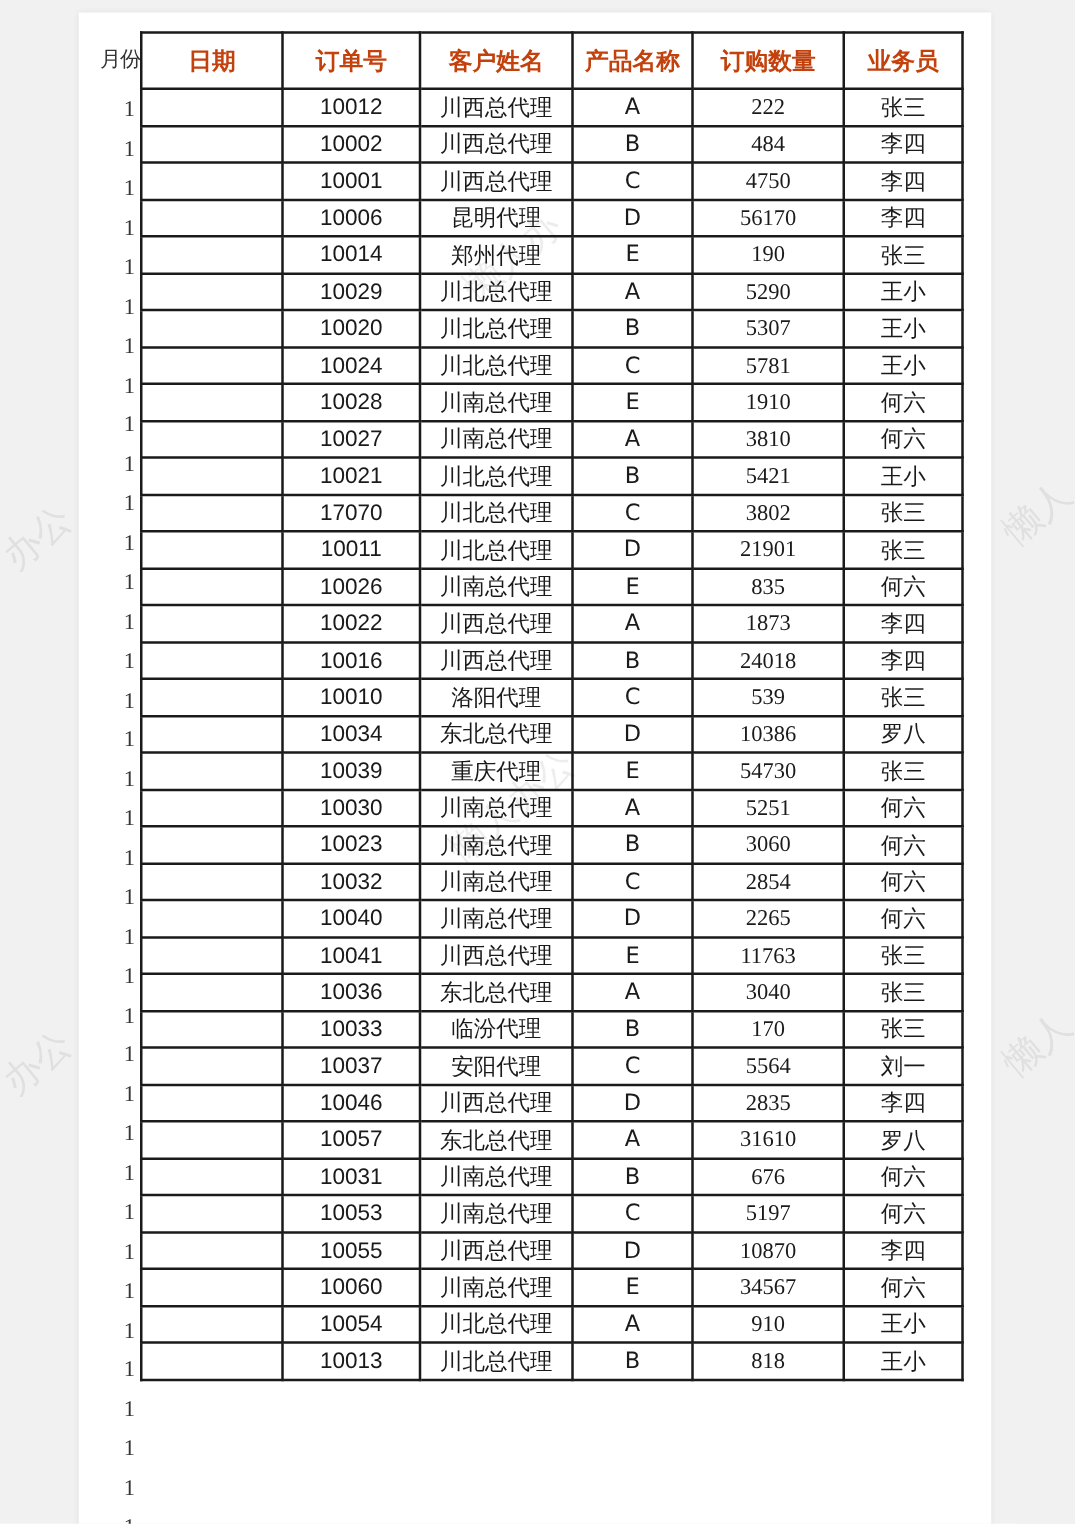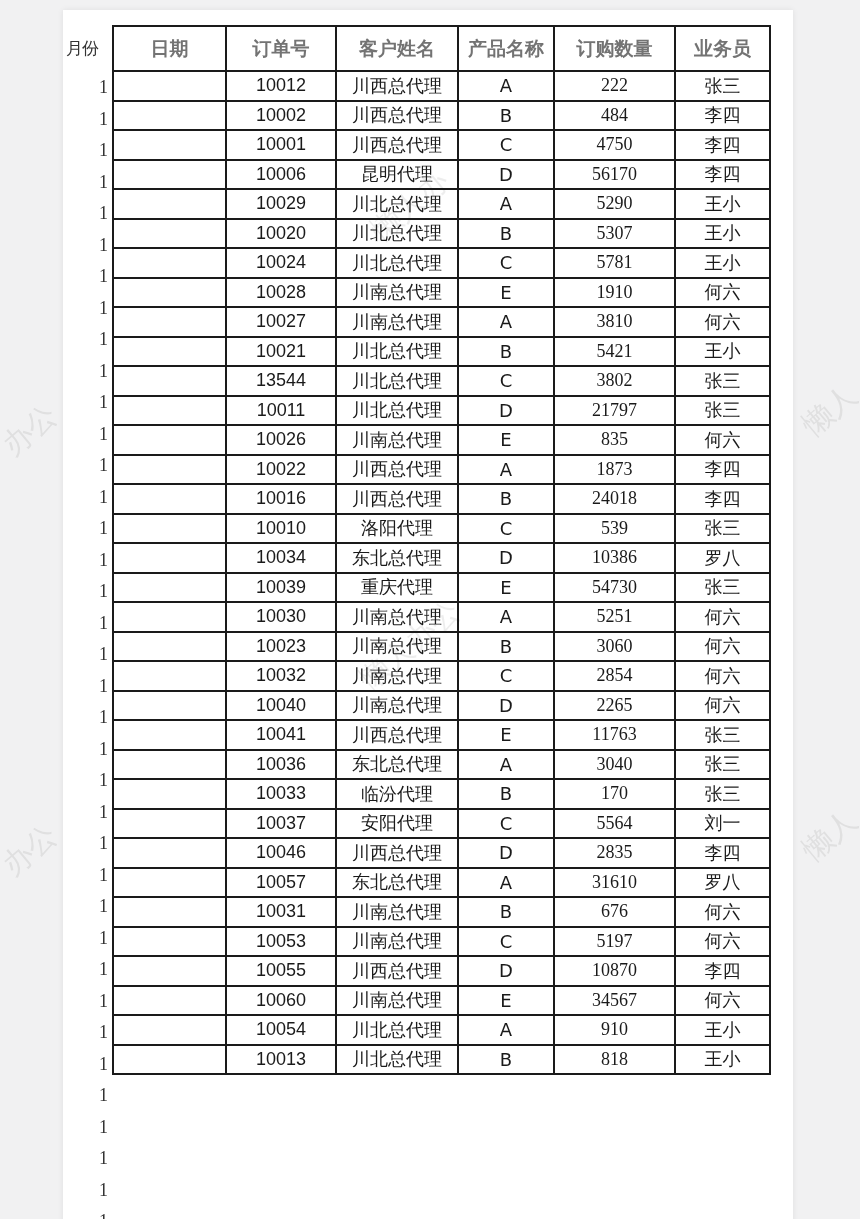--- a/index.html
+++ b/index.html
@@ -15,42 +15,42 @@
     background: #ffffff;
     box-shadow: 0 0 6px rgba(0,0,0,0.08);
   }
   .month-col {
     position: absolute; left: 63px; top: 25px; width: 49px;
   }
   .month-head {
     height: 47px; line-height: 47px;
     font-family: "DejaVu Serif", "Liberation Serif", serif;
     font-size: 17px; color: #333;
-    text-align: right; padding-right: 14px;
+    text-align: right; padding-right: 0px;
     white-space: nowrap; letter-spacing: -1px;
   }
   .month-cell {
     height: 31.5px; line-height: 31.5px;
     font-family: "Liberation Serif", "DejaVu Serif", serif;
     font-size: 18px; color: #333;
     text-align: right; padding-right: 4px;
     box-sizing: border-box;
   }
   table.grid {
     position: absolute; left: 112px; top: 25px;
     border-collapse: collapse;
     table-layout: fixed;
   }
   table.grid th, table.grid td {
     border: 2px solid #1a1a1a;
     text-align: center; padding: 0; overflow: hidden; white-space: nowrap;
   }
   table.grid th {
     height: 43px;
-    font-weight: bold; font-size: 19px; color: #737373;
+    font-weight: bold; font-size: 19px; color: #c2410c;
   }
   table.grid td { height: 27.5px; font-size: 18px; color: #1a1a1a; }
   td.c-order { font-family: Liberation Sans, sans-serif; font-size: 18px; }
   td.c-cust { font-size: 17px; }
   td.c-prod { font-family: "DejaVu Sans", sans-serif; font-size: 18px; }
   td.c-qty { font-family: "Liberation Serif", "DejaVu Serif", serif; font-size: 19px; color: #444; }
   td.c-rep { font-size: 17px; }
   .watermark {
     position: absolute; color: rgba(0,0,0,0.07);
     font-size: 30px; transform: rotate(-40deg); white-space: nowrap;
@@ -160,20 +160,28 @@
       <tr>
         <td class="c-date"></td>
         <td class="c-order">10006</td>
         <td class="c-cust">昆明代理</td>
         <td class="c-prod">D</td>
         <td class="c-qty">56170</td>
         <td class="c-rep">李四</td>
       </tr>
       <tr>
         <td class="c-date"></td>
+        <td class="c-order">10014</td>
+        <td class="c-cust">郑州代理</td>
+        <td class="c-prod">E</td>
+        <td class="c-qty">190</td>
+        <td class="c-rep">张三</td>
+      </tr>
+      <tr>
+        <td class="c-date"></td>
         <td class="c-order">10029</td>
         <td class="c-cust">川北总代理</td>
         <td class="c-prod">A</td>
         <td class="c-qty">5290</td>
         <td class="c-rep">王小</td>
       </tr>
       <tr>
         <td class="c-date"></td>
         <td class="c-order">10020</td>
         <td class="c-cust">川北总代理</td>
@@ -208,32 +216,32 @@
       <tr>
         <td class="c-date"></td>
         <td class="c-order">10021</td>
         <td class="c-cust">川北总代理</td>
         <td class="c-prod">B</td>
         <td class="c-qty">5421</td>
         <td class="c-rep">王小</td>
       </tr>
       <tr>
         <td class="c-date"></td>
-        <td class="c-order">13544</td>
+        <td class="c-order">17070</td>
         <td class="c-cust">川北总代理</td>
         <td class="c-prod">C</td>
         <td class="c-qty">3802</td>
         <td class="c-rep">张三</td>
       </tr>
       <tr>
         <td class="c-date"></td>
         <td class="c-order">10011</td>
         <td class="c-cust">川北总代理</td>
         <td class="c-prod">D</td>
-        <td class="c-qty">21797</td>
+        <td class="c-qty">21901</td>
         <td class="c-rep">张三</td>
       </tr>
       <tr>
         <td class="c-date"></td>
         <td class="c-order">10026</td>
         <td class="c-cust">川南总代理</td>
         <td class="c-prod">E</td>
         <td class="c-qty">835</td>
         <td class="c-rep">何六</td>
       </tr>

